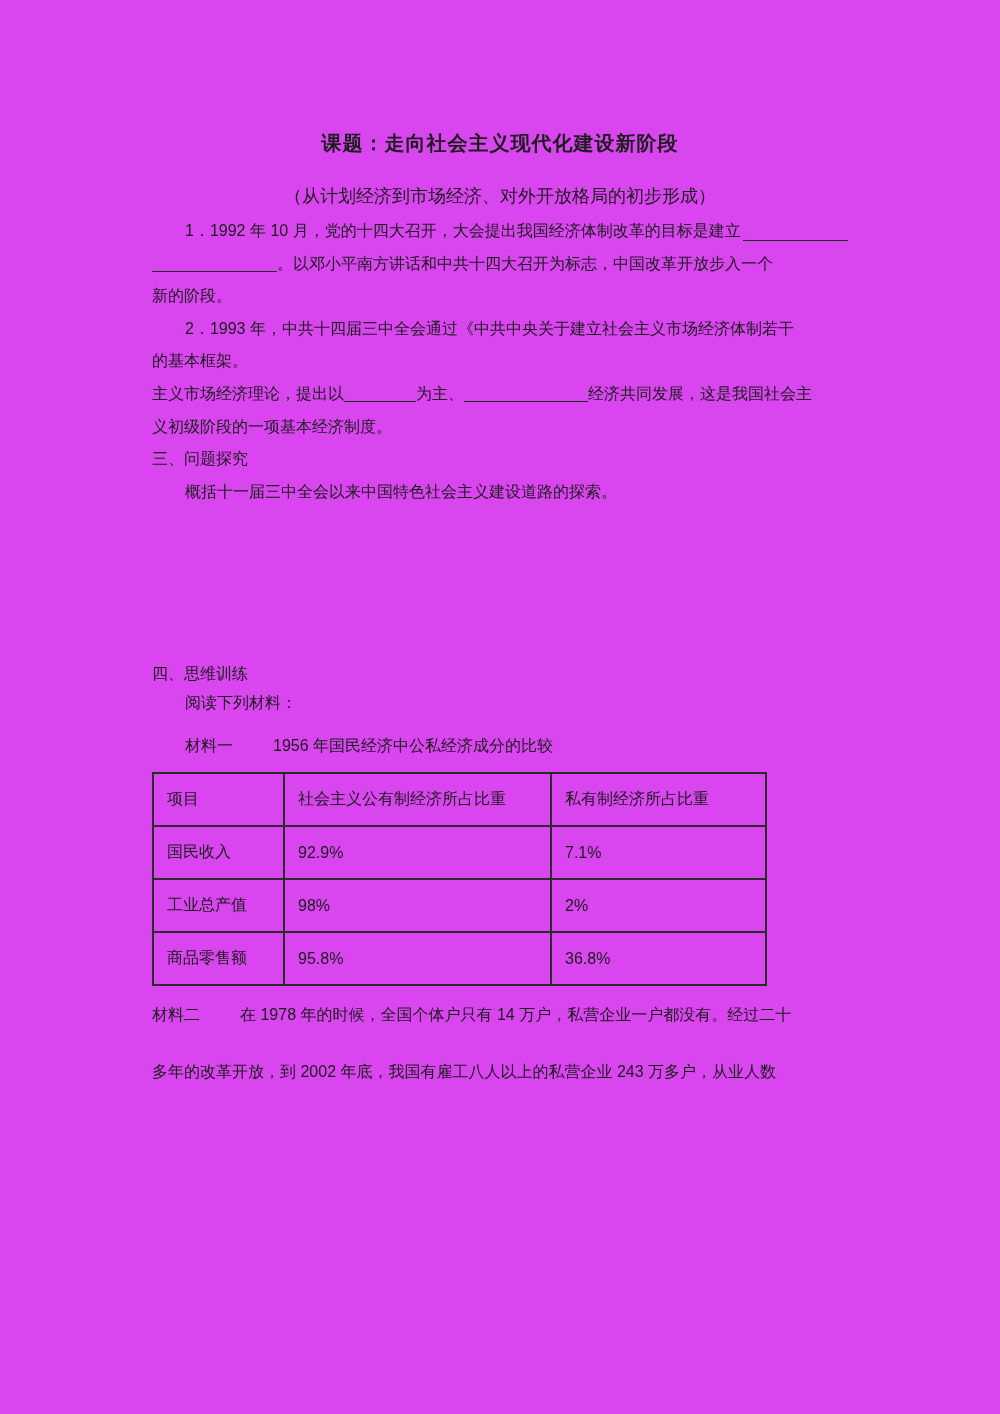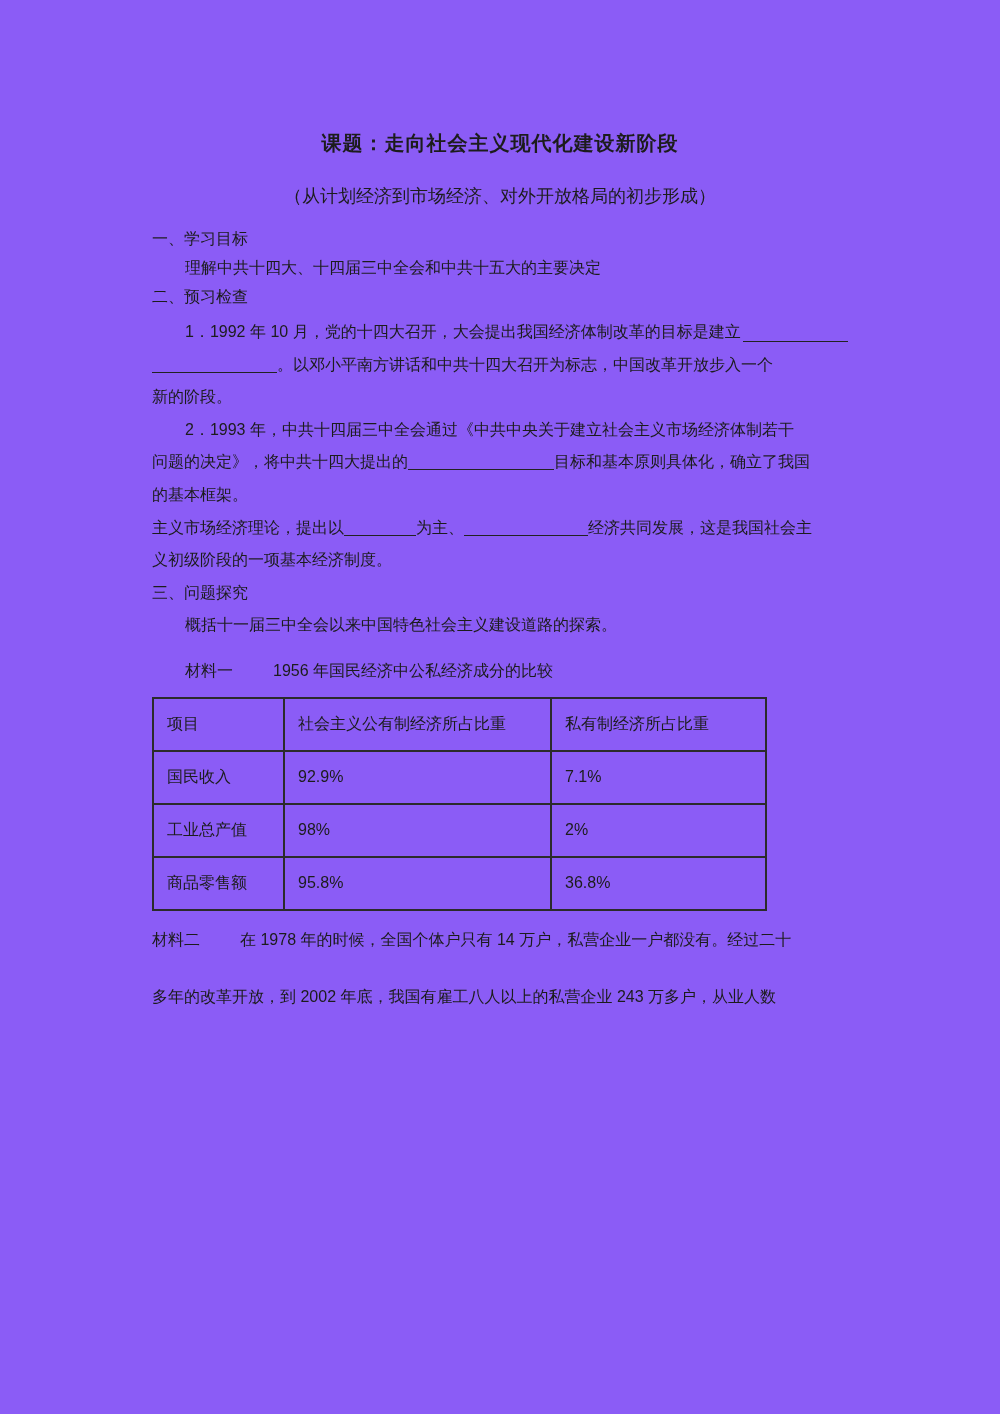--- a/index.html
+++ b/index.html
@@ -2,21 +2,21 @@
 <html><head>
 <meta charset="utf-8">
 <style>
   * { margin:0; padding:0; box-sizing:border-box; }
   html,body { background:#e9e9e9; }
   body { font-family:"Liberation Sans","DejaVu Sans",sans-serif; }
   .page {
     position:relative;
     width:1000px; height:1414px;
     margin:0 auto;
-    background:#8b5cf6;
+    background:#d946ef;
     color:#1c1c1c;
     overflow:hidden;
   }
   .content { margin:0 152px; width:696px; font-size:16px; }
 
   .doc-title {
     padding-top:128px;
     font-size:20px; line-height:30px;
     font-weight:bold; text-align:center;
     letter-spacing:1px;
@@ -93,60 +93,56 @@
 </style>
 </head>
 <body>
 
 <div class="page">
   <div class="content">
 
     <h1 class="doc-title">课题：走向社会主义现代化建设新阶段</h1>
     <h2 class="doc-subtitle">（从计划经济到市场经济、对外开放格局的初步形成）</h2>
 
-    <div class="block-a">
-      <div class="line">一、学习目标</div>
-      <div class="line indent">理解中共十四大、十四届三中全会和中共十五大的主要决定</div>
-      <div class="line">二、预习检查</div>
-    </div>
 
     <div class="block-b">
 
       <div class="line indent line-flex">
         <span>1．1992 年 10 月，党的十四大召开，大会提出我国经济体制改革的目标是建立</span>
           <span class="blank-grow"></span>
       </div>
       <div class="line">
         <span class="blank b-125"></span><span>。以邓小平南方讲话和中共十四大召开为标志，中国改革开放步入一个</span>
       </div>
       <div class="line">
         <span>新的阶段。</span>
       </div>
 
       <div class="line indent">
         <span>2．1993 年，中共十四届三中全会通过《中共中央关于建立社会主义市场经济体制若干</span>
       </div>
       <div class="line">
-        <span>问题的决定》，将中共十四大提出的</span><span class="blank b-146"></span><span>目标和基本原则具体化，确立了我国</span>
-      </div>
-      <div class="line">
         <span>的基本框架。</span>
       </div>
 
       <div class="line">
         <span>主义市场经济理论，提出以</span><span class="blank b-72"></span><span>为主、</span><span class="blank b-124"></span><span>经济共同发展，这是我国社会主</span>
       </div>
       <div class="line">
         <span>义初级阶段的一项基本经济制度。</span>
       </div>
 
       <div class="line">三、问题探究</div>
       <div class="line indent">概括十一届三中全会以来中国特色社会主义建设道路的探索。</div>
     </div>
 
+    <div class="block-c">
+      <div class="line">四、思维训练</div>
+      <div class="line indent">阅读下列材料：</div>
+    </div>
 
     <div class="mat-caption">
       <span class="label">材料一</span><span class="caption-text">1956 年国民经济中公私经济成分的比较</span>
     </div>
 
     <table class="cmp">
       <tbody>
           <tr>
         <th class="col-1">项目</th>
         <th class="col-2">社会主义公有制经济所占比重</th>

